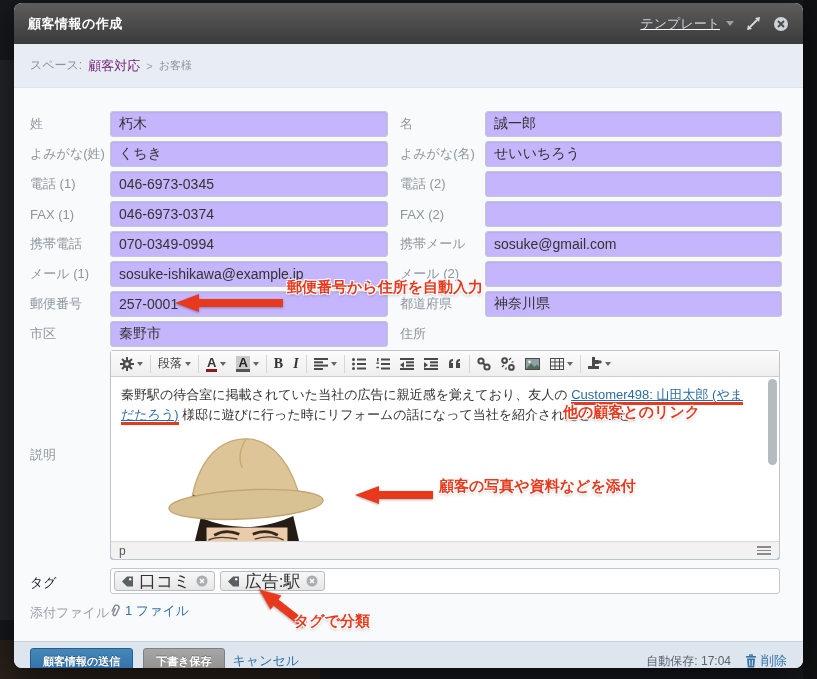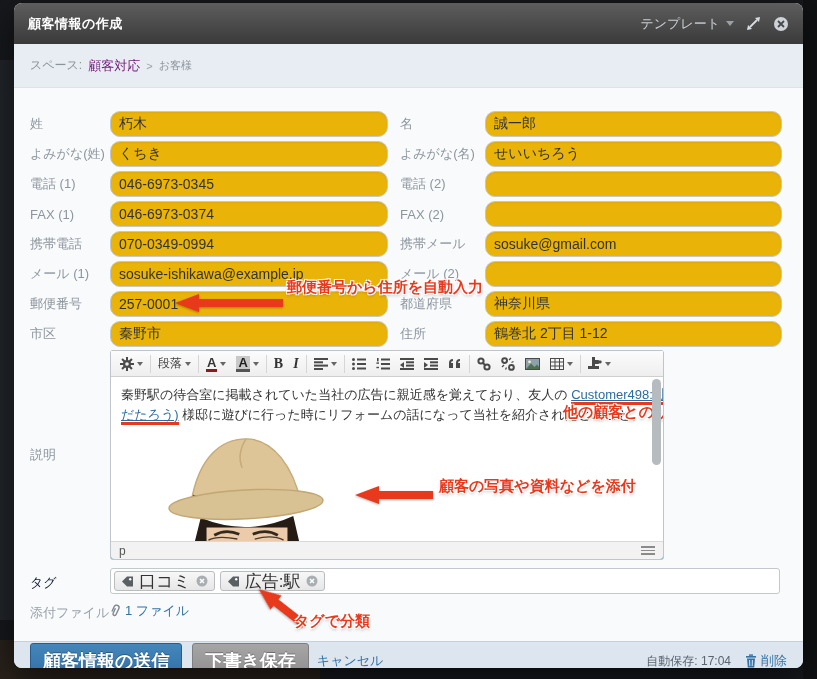--- a/index.html
+++ b/index.html
@@ -18,21 +18,21 @@
     background:#f8fafc; border-radius:8px; overflow:hidden;
     box-shadow:0 10px 40px rgba(0,0,0,.65);
   }
 
   
   .mheader {
     height:41px; background:linear-gradient(#5d5d5d,#3a3a3a);
     display:flex; align-items:center; padding:0 14px; color:#fff;
   }
   .mtitle { font-size:13px; font-weight:bold; letter-spacing:.5px; }
-  .mheader-right { margin-left:auto; display:flex; align-items:center; gap:12px; }
+  .mheader-right { margin-left:auto; display:flex; align-items:center; gap:12px;text-decoration:underline; }
   .template-btn { display:flex; align-items:center; gap:6px; color:#c9ced4; font-size:13px; cursor:pointer; }
   .caret-down { width:0; height:0; border-left:4px solid transparent; border-right:4px solid transparent; border-top:5px solid #9aa0a6; display:inline-block; }
   .hdr-icon { display:flex; align-items:center; cursor:pointer; }
 
   
   .breadcrumb {
     height:44px; background:#e8edf3; border-bottom:1px solid #dde3ea;
     display:flex; align-items:center; padding:0 16px; gap:6px;
   }
   .bc-prefix { color:#8b939b; font-size:12px; }
@@ -40,29 +40,29 @@
   .bc-sep { color:#9aa2aa; font-size:11px; }
   .bc-page { color:#8b939b; font-size:11px; }
 
   
   .mbody { position:relative; height:553px; background:#f8fafc; }
 
   .form-rows { position:absolute; left:16px; top:21px; width:752px; }
   .frow { display:flex; align-items:center; height:30px; }
   .flabel { width:80px; color:#8d959d; font-size:13px; }
   .flabel2 { width:97px; padding-left:12px; color:#8d959d; font-size:13px; }
-  .fin { height:26px; border:1px solid #c3c8cd; border-radius:10px; background:#eab308;
+  .fin { height:26px; border:1px solid #c3c8cd; border-radius:3px; background:#c4b5fd;
          font-size:14px; color:#333; padding:0 8px; font-family:inherit;
          box-shadow:inset 0 1px 2px rgba(0,0,0,.05); }
   .fin.w1 { width:278px; }
   .fin.w2 { flex:1; }
 
   
   .desc-label { position:absolute; left:16px; top:358px; color:#8d959d; font-size:13px; }
-  .editor { position:absolute; left:96px; top:262px; width:554px;
+  .editor { position:absolute; left:96px; top:262px; width:670px;
             border:1px solid #bfc5ca; border-radius:3px; background:#0ea5e9; }
   .toolbar { height:26px; background:linear-gradient(#fcfcfc,#eeeeee);
              border-bottom:1px solid #cfcfcf; display:flex; align-items:center; padding:0 4px; }
   .tb-btn { display:flex; align-items:center; gap:3px; padding:0 5px; height:22px; cursor:pointer; color:#4a4a4a; }
   .tb-sep { width:1px; height:18px; background:#d6d6d6; margin:0 2px; }
   .tb-caret { width:0; height:0; border-left:3px solid transparent; border-right:3px solid transparent; border-top:4px solid #666; }
   .tb-label { font-size:12px; color:#444; }
   .tb-letter { font-size:14px; font-weight:bold; color:#333; font-family:"Liberation Serif","DejaVu Serif",serif; }
   .tb-letter.it { font-style:italic; font-weight:bold; }
   .tb-A { font-size:13px; font-weight:bold; color:#333; border-bottom:3px solid #8b1a1a; line-height:13px; padding:0 1px; }
@@ -97,21 +97,21 @@
   .chip-text { font-size:17px; color:#333; }
   .chip-x { display:flex; cursor:pointer; }
 
   .attach-label { position:absolute; left:16px; top:516px; color:#9aa2aa; font-size:13px; }
   .attach-link { position:absolute; left:96px; top:514px; display:flex; align-items:center; gap:4px;
                  color:#3373a7; font-size:13px; cursor:pointer; }
 
   
   .mfooter { height:39px; background:#dde5ee; border-top:1px solid #c6d0db;
              display:flex; align-items:center; padding:0 16px; }
-  .btn { border-radius:3px; font-size:18px; font-weight:bold; color:#fff; padding:5px 12px;
+  .btn { border-radius:3px; font-size:11px; font-weight:bold; color:#fff; padding:5px 12px;
          cursor:pointer; text-shadow:0 -1px 0 rgba(0,0,0,.3); }
   .btn-primary { background:linear-gradient(#4587ba,#2f6ea6); border:1px solid #275d8d; }
   .btn-secondary { background:linear-gradient(#a6a6a6,#8d8d8d); border:1px solid #7f7f7f; margin-left:10px; }
   .link-cancel { color:#3373a7; font-size:13px; margin-left:8px; cursor:pointer; }
   .mfooter-right { margin-left:auto; display:flex; align-items:center; gap:14px; }
   .autosave { color:#5a6570; font-size:12px; }
   .delete-link { display:flex; align-items:center; gap:4px; color:#3373a7; font-size:13px; cursor:pointer; }
 
   svg { display:block; }
 </style>
@@ -198,21 +198,20 @@
       <div class="frow">
         <span class="flabel">郵便番号</span>
         <input class="fin w1" value="257-0001" style="">
         <span class="flabel2">都道府県</span>
         <input class="fin w2" value="神奈川県" style="">
       </div>
       <div class="frow">
         <span class="flabel">市区</span>
         <input class="fin w1" value="秦野市" style="">
         <span class="flabel2">住所</span>
-        <input class="fin w2" value="鶴巻北 2丁目 1-12" style="">
       </div>
     </div>
 
     <svg class="arrow" style="left:161px; top:205px;" width="108" height="20" viewBox="0 0 108 20">
       <polygon points="0,10 24,1 24,6 108,6 108,14 24,14 24,19" fill="#e8391d"></polygon>
     </svg>
     <div class="annot" style="left:273px; top:190px;">郵便番号から住所を自動入力</div>
 
     <div class="desc-label">説明</div>
     <div class="editor">

